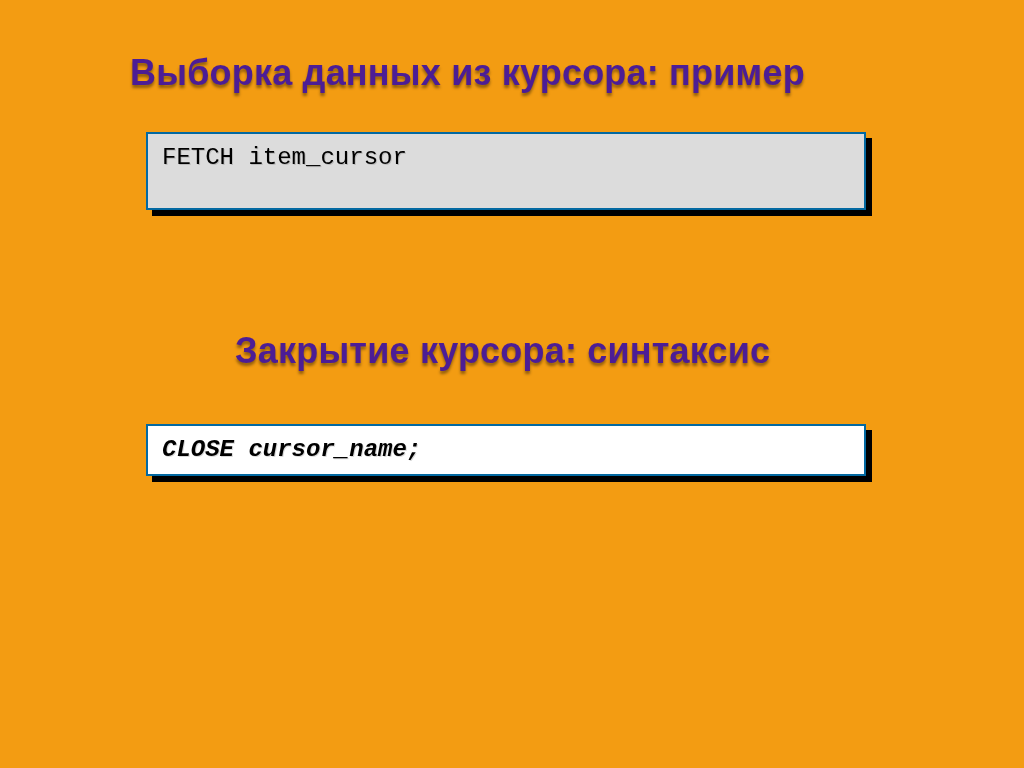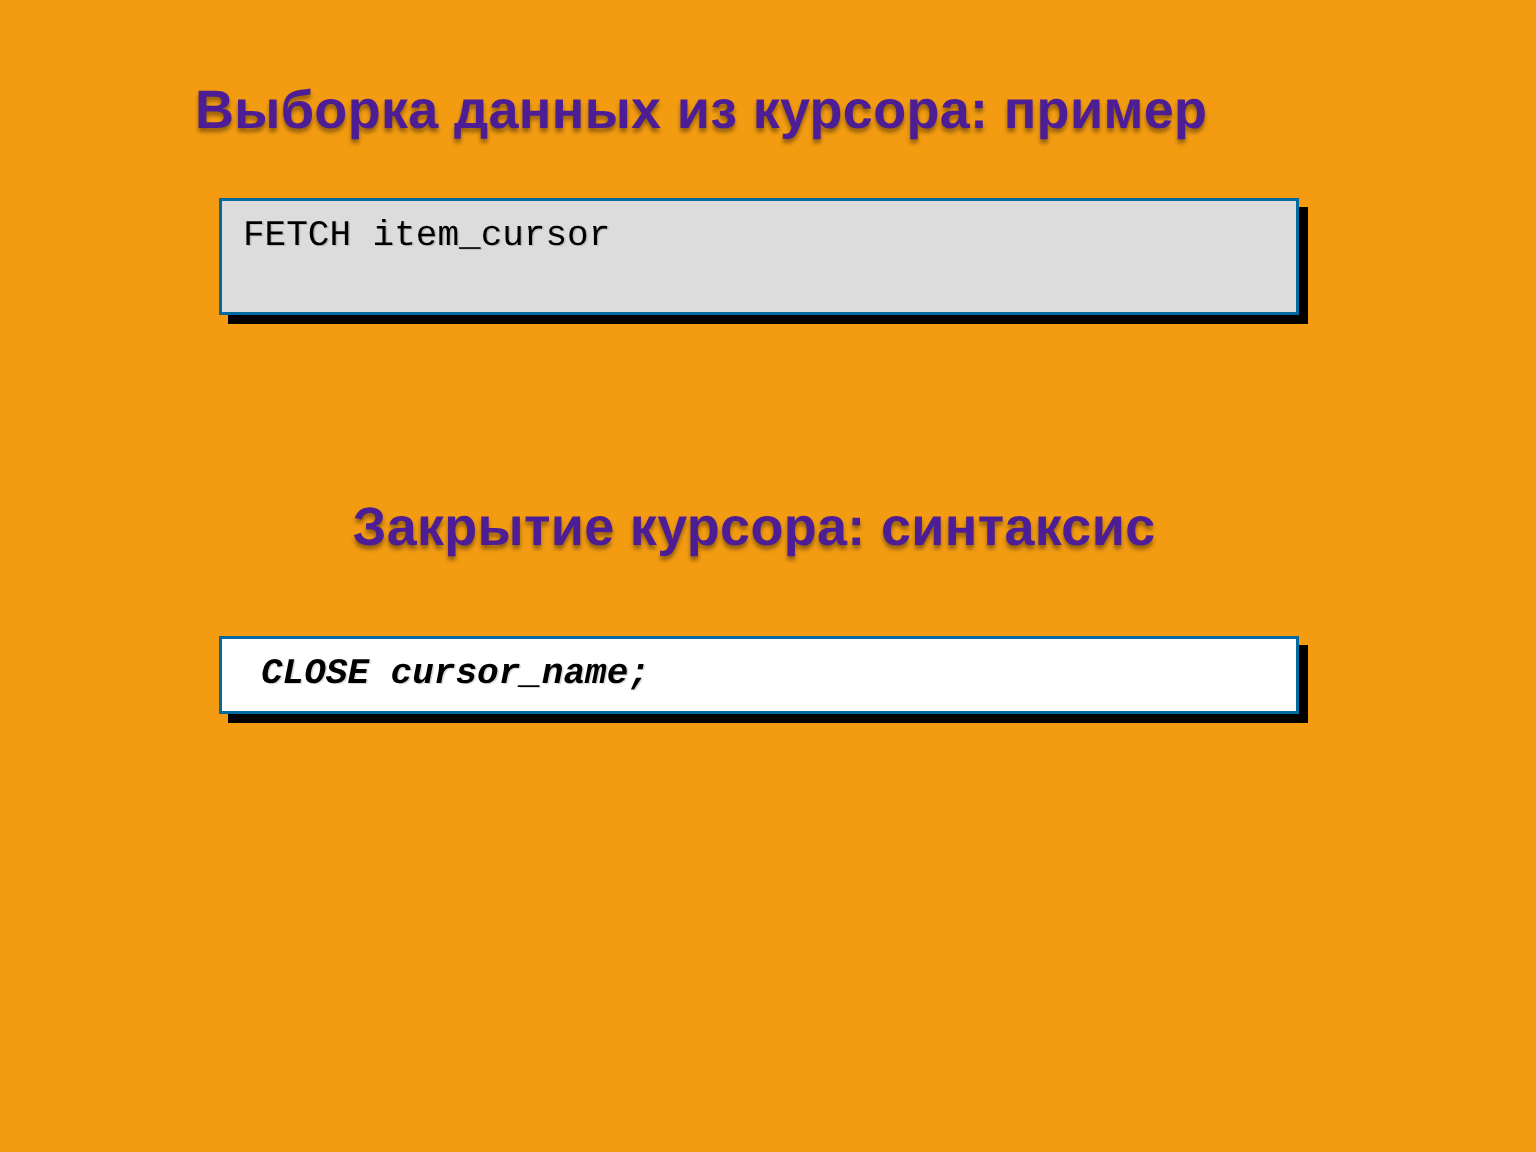--- a/index.html
+++ b/index.html
@@ -62,21 +62,20 @@
     font-family: "Courier New", Courier, monospace;
     font-size: 24px;
     color: #000;
     line-height: 1.2;
     text-shadow: 1px 1px 0 rgba(0,0,0,0.15);
     white-space: pre;
   }
   .code.italic {
     font-style: italic;
     font-weight: bold;
-    margin-left: 12px;
   }
 </style>
 </head>
 <body>
 
 <div class="slide">
 
   <div id="h1" class="heading">Выборка данных из курсора: пример</div>
 
   <div id="box1" class="codebox">

